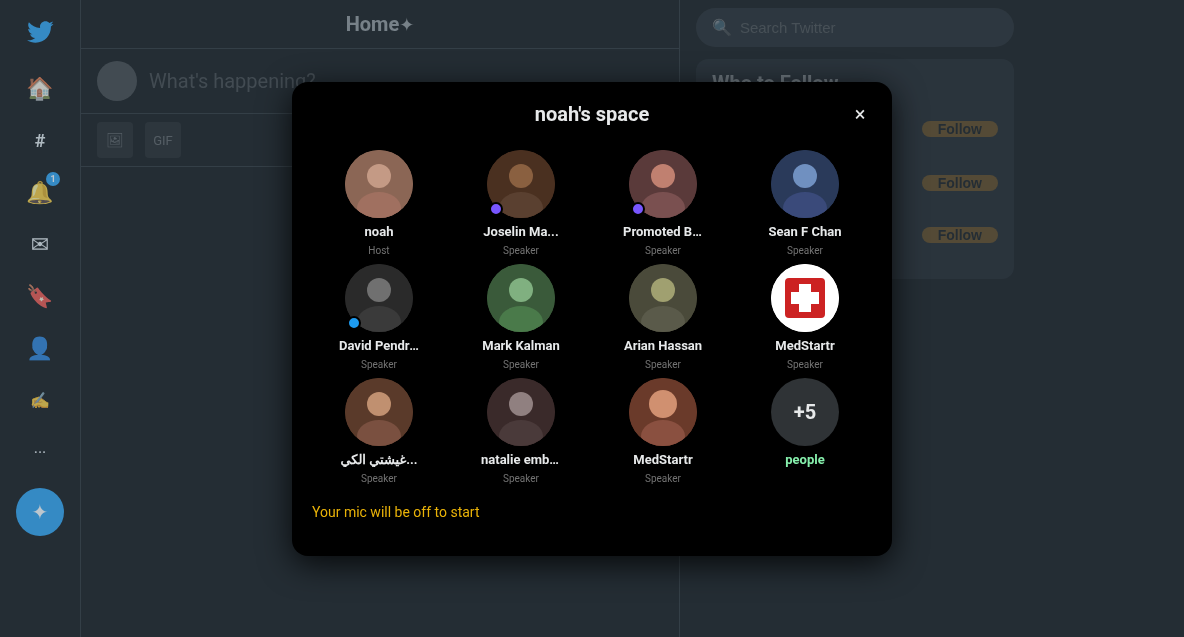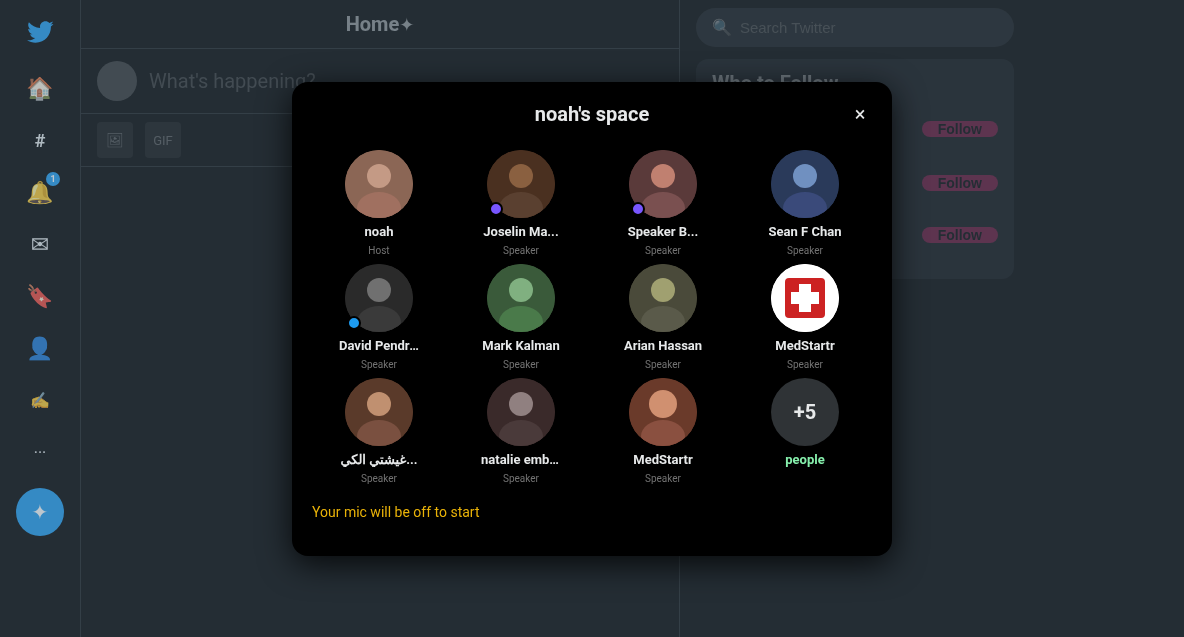--- a/index.html
+++ b/index.html
@@ -188,21 +188,21 @@
       height: 40px;
       border-radius: 50%;
       background: #333;
       flex-shrink: 0;
     }
     .follow-info { flex: 1; }
     .follow-name { font-weight: 700; font-size: 14px; color: #e7e9ea; }
     .follow-handle { font-size: 13px; color: #8b98a5; }
     .follow-badge { font-size: 11px; color: #8b98a5; }
     .follow-btn {
-      background: #be185d;
+      background: #a16207;
       color: #000;
       font-weight: 700;
       border: none;
       border-radius: 20px;
       padding: 0 16px;
       font-size: 14px;
       cursor: pointer;
     }
 
     
@@ -462,21 +462,21 @@
         <div class="speaker-avatar-wrap">
           <div class="speaker-avatar av-marianne">
             <svg width="68" height="68" viewBox="0 0 68 68" xmlns="http://www.w3.org/2000/svg">
               <rect width="68" height="68" fill="#5a3a3a" rx="34"></rect>
               <circle cx="34" cy="26" r="12" fill="#c08070"></circle>
               <ellipse cx="34" cy="58" rx="22" ry="16" fill="#7a5050"></ellipse>
             </svg>
           </div>
           <div class="speaker-dot dot-purple"></div>
         </div>
-        <div class="speaker-name">Speaker B...</div>
+        <div class="speaker-name">Promoted B...</div>
         <div class="speaker-role">Speaker</div>
       </div>
 
       <div class="speaker-item">
         <div class="speaker-avatar-wrap">
           <div class="speaker-avatar av-sean">
             <svg width="68" height="68" viewBox="0 0 68 68" xmlns="http://www.w3.org/2000/svg">
               <rect width="68" height="68" fill="#2a3a5a" rx="34"></rect>
               <circle cx="34" cy="26" r="12" fill="#7090c0"></circle>
               <ellipse cx="34" cy="58" rx="22" ry="16" fill="#3a4a7a"></ellipse>

